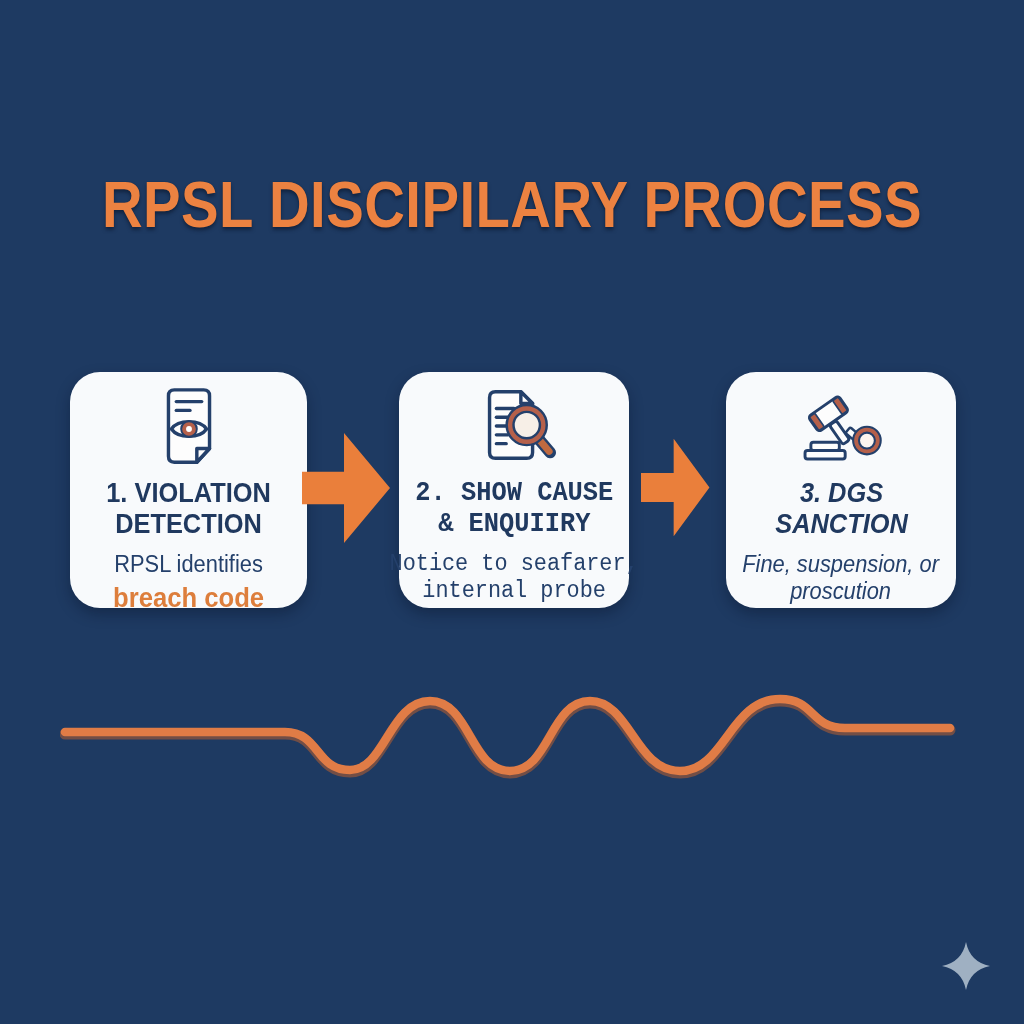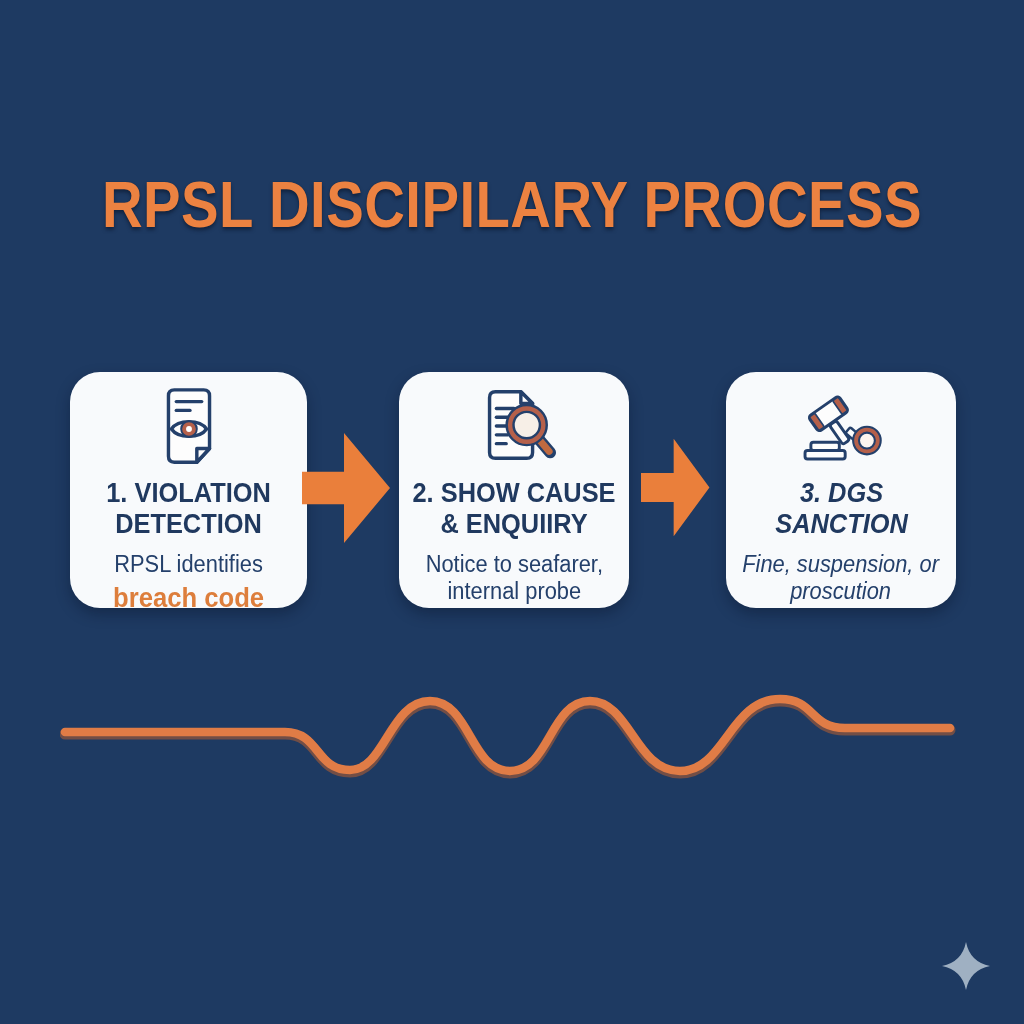--- a/index.html
+++ b/index.html
@@ -32,21 +32,21 @@
     height: 236px;
     background: #f8fafc;
     border-radius: 30px;
     box-shadow: 0 6px 14px rgba(5,15,35,0.35);
     display: flex;
     flex-direction: column;
     align-items: center;
     text-align: center;
   }
   .card-1 { left: 70px;  width: 237px; }
-  .card-2 { left: 399px; width: 230px; }
+  .card-2 { left: 399px; width: 230px; font-family: Liberation Mono, monospace; }
   .card-3 { left: 726px; width: 230px; font-style: italic; }
 
   .card-icon { margin-top: 12px; width: 92px; height: 88px; flex: 0 0 auto; }
   .card-icon svg { width: 100%; height: 100%; display: block; }
 
   .card-heading {
     margin-top: 6px;
     color: #20395f;
     font-size: 27px;
     font-weight: 800;

